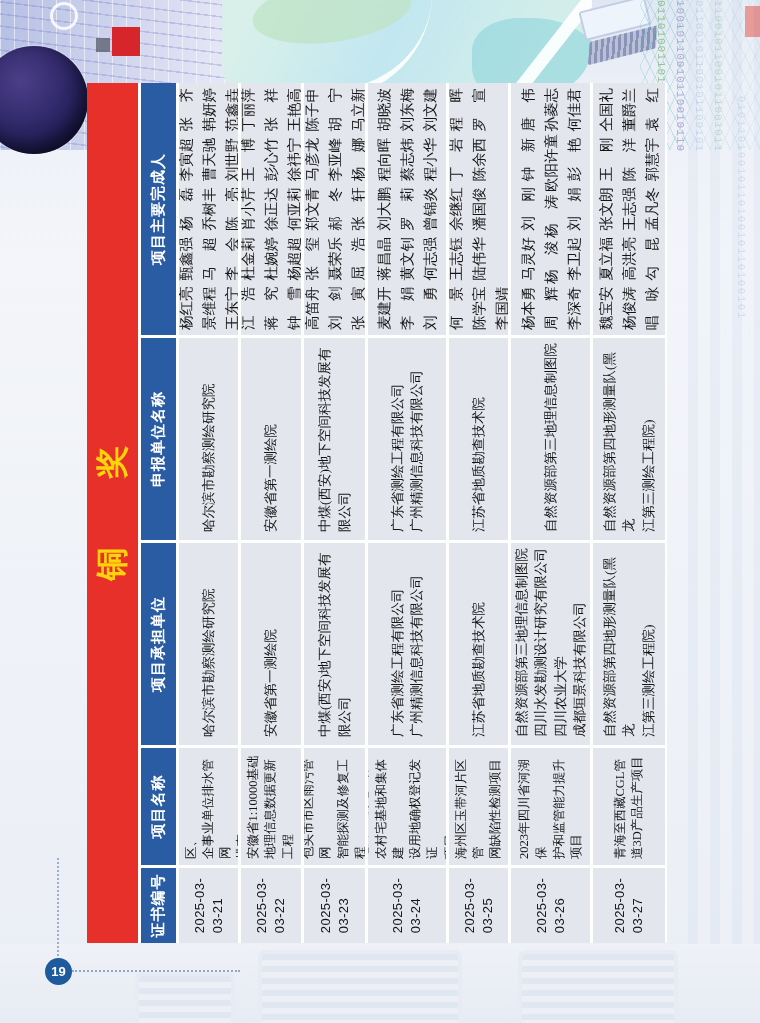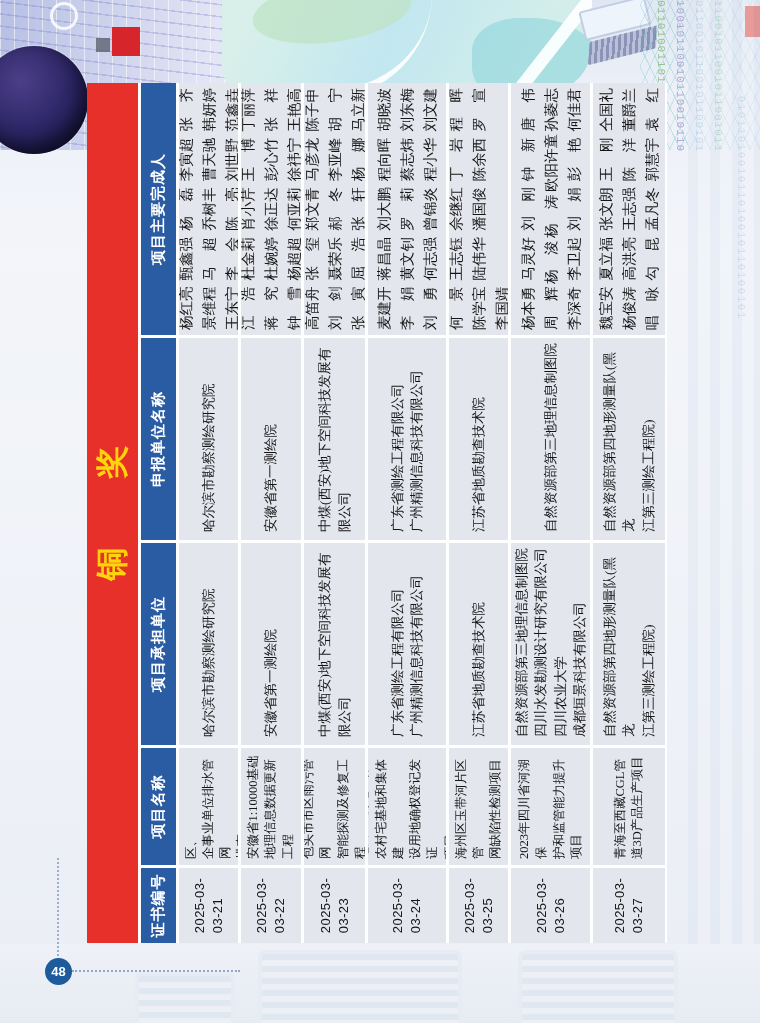--- a/index.html
+++ b/index.html
@@ -113,21 +113,21 @@
   <div class="redcorner"></div>
   <div class="right-stripes"></div>
   <div class="edge-digits">0101101001011010010110100101</div>
 
   <div class="bottomband"></div>
   <div class="thumb" style="left:135px;top:972px;width:92px;height:51px;"></div>
   <div class="thumb" style="left:258px;top:950px;width:196px;height:73px;"></div>
   <div class="thumb" style="left:518px;top:950px;width:152px;height:73px;"></div>
   <div class="dot-v"></div>
   <div class="dot-h"></div>
-  <div class="pagenum">48</div>
+  <div class="pagenum">19</div>
 
   <div class="table-wrap">
     <div class="table-inner">
       <div class="banner">
         <span>铜  奖</span>
       </div>
       <div class="tbl" id="tbl">
           <div class="hcell">证书编号</div>
           <div class="hcell">项目名称</div>
           <div class="hcell">项目承担单位</div>

